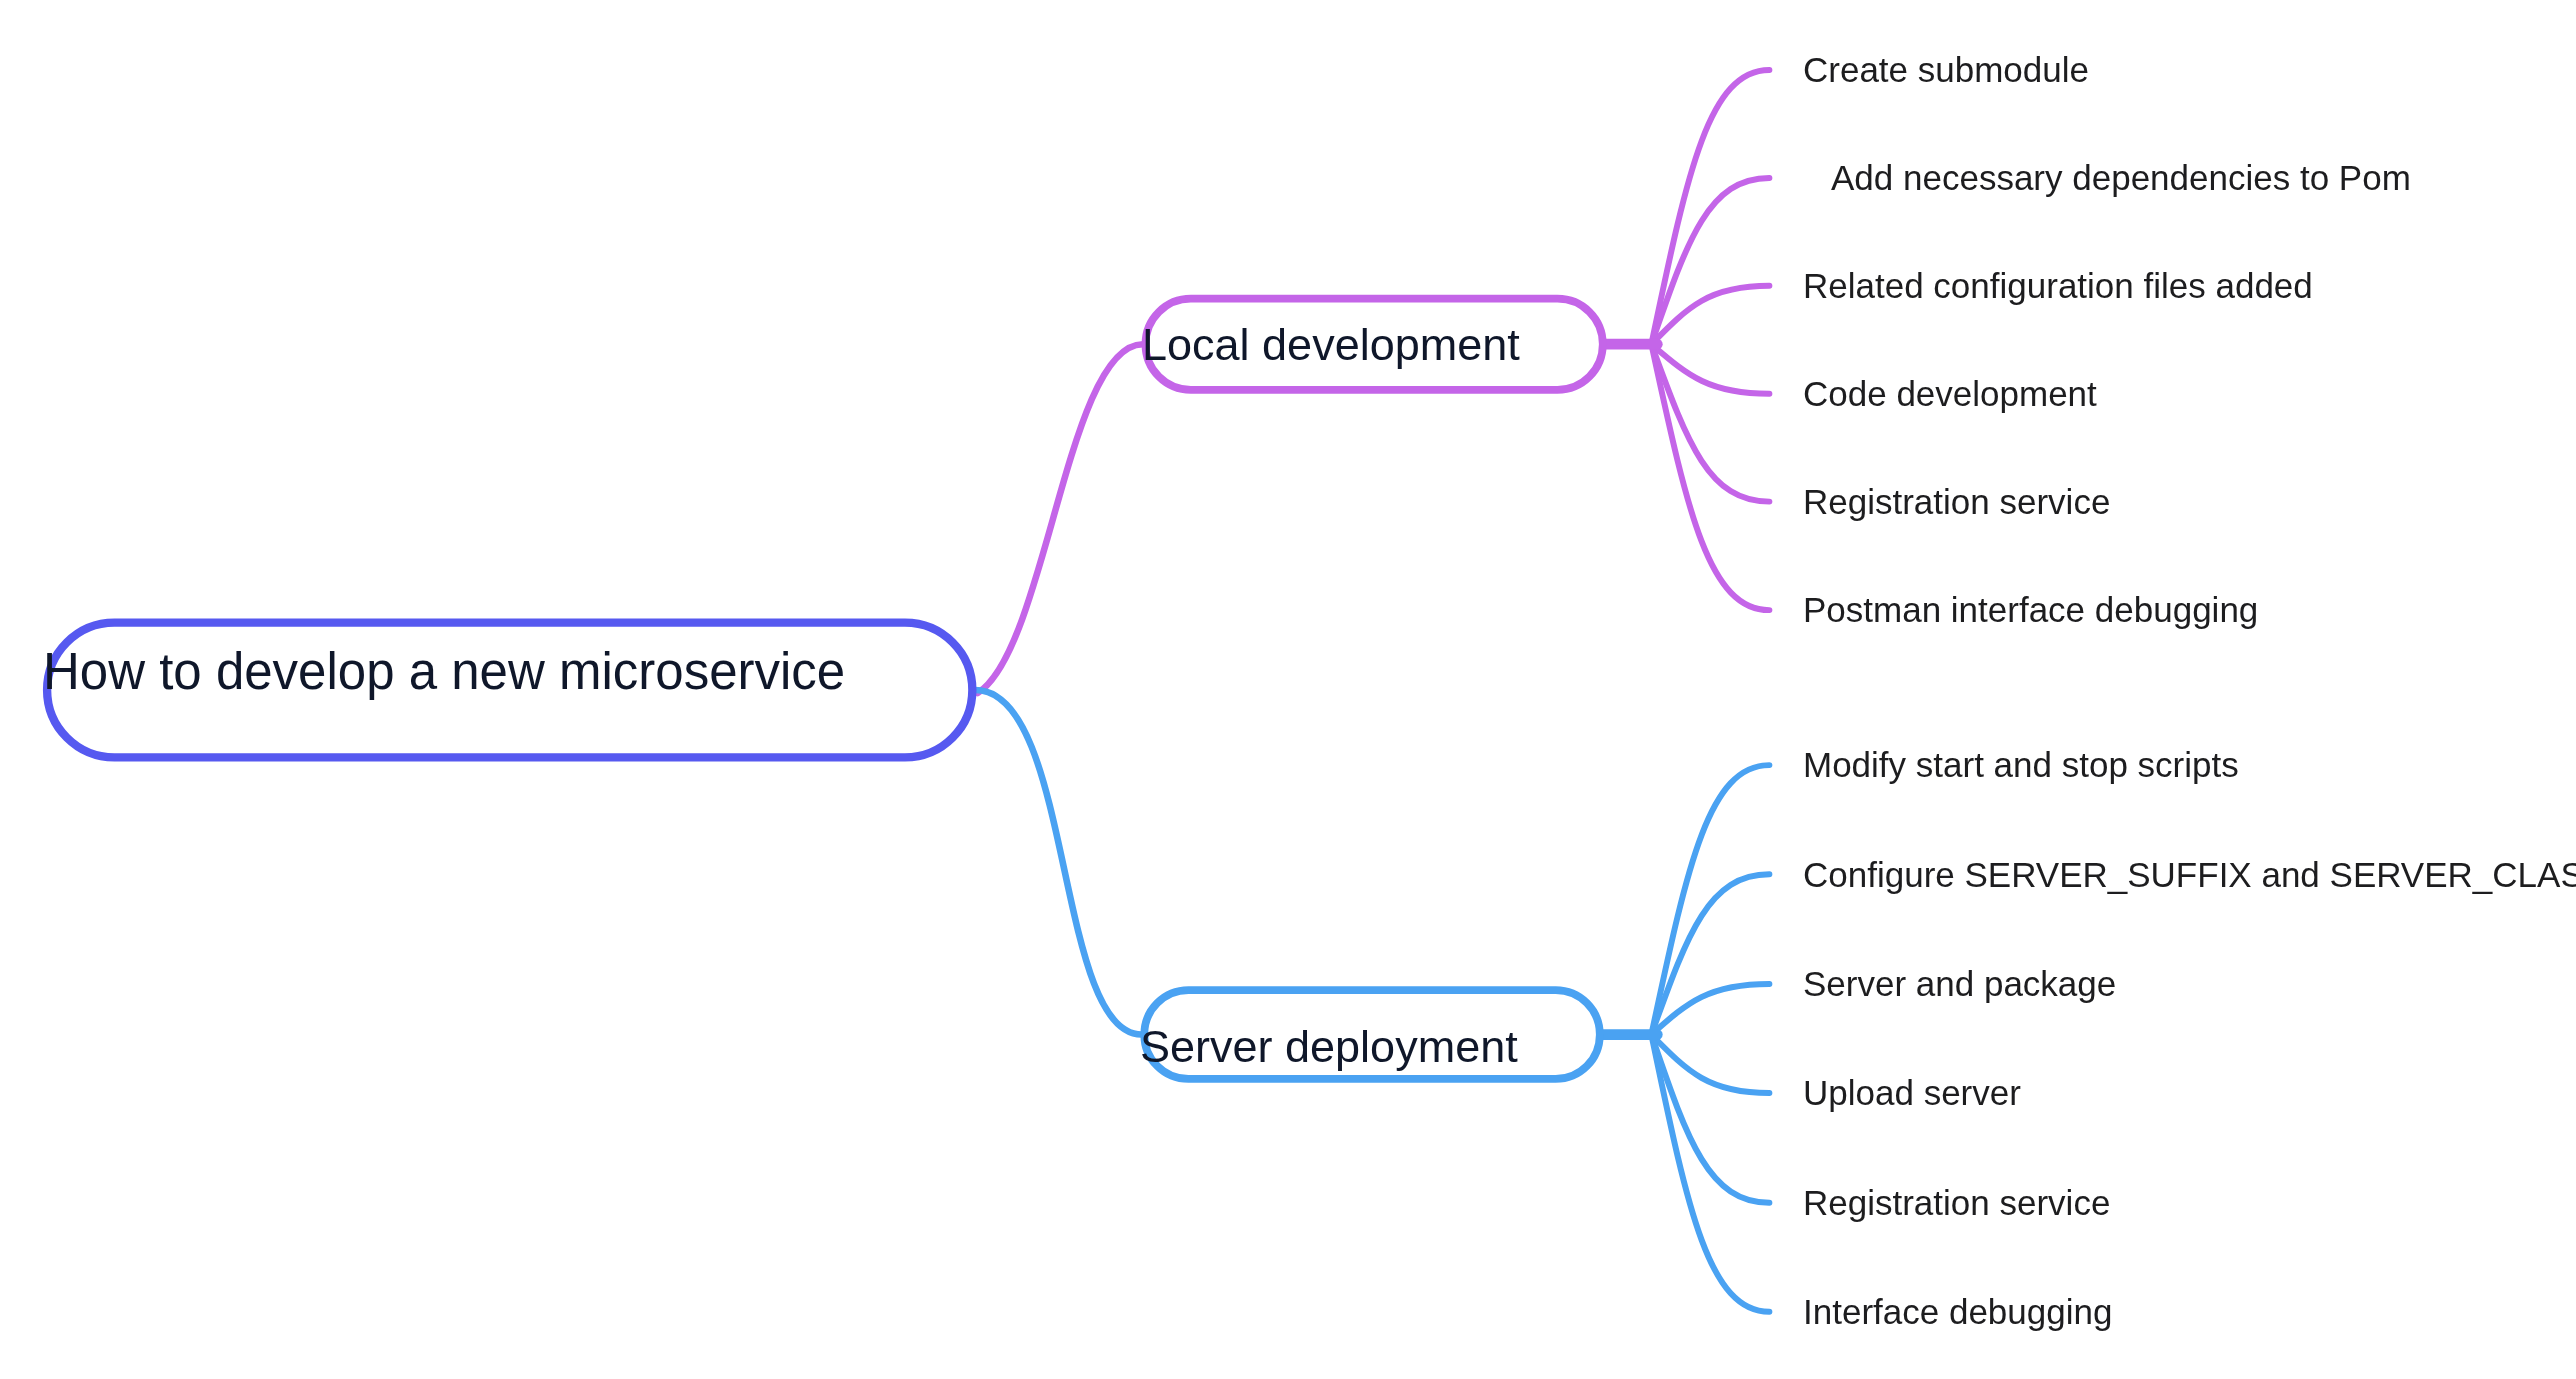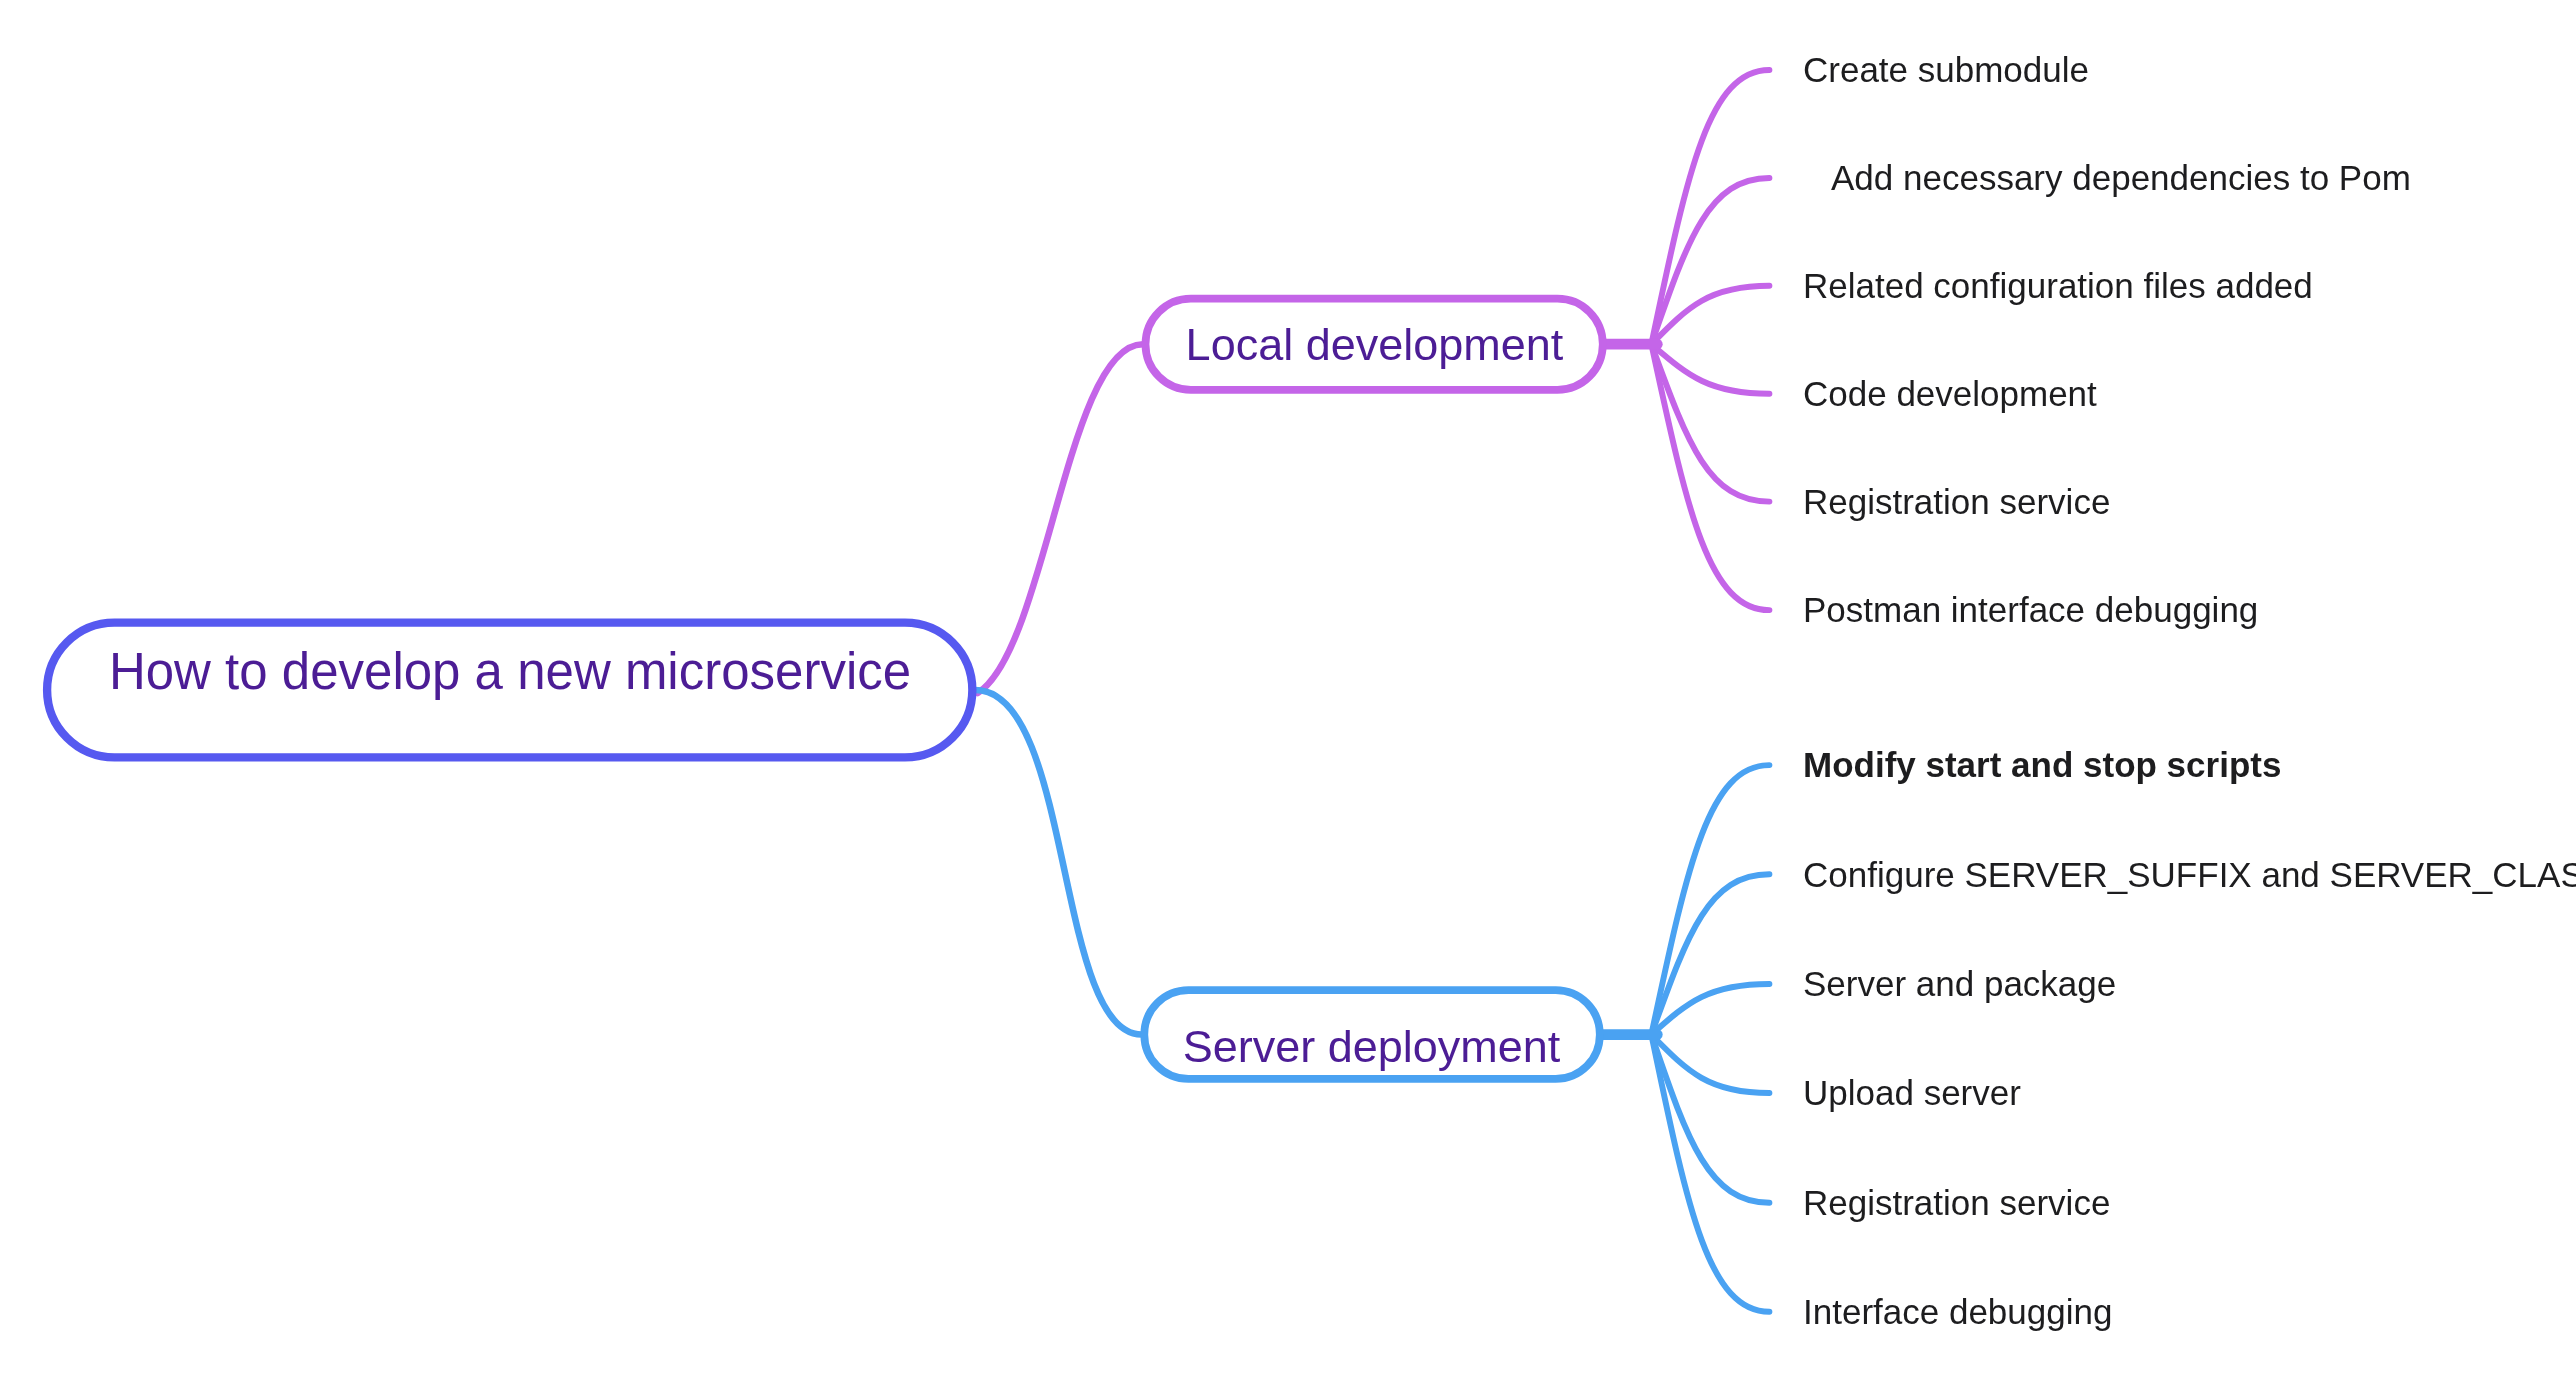--- a/index.html
+++ b/index.html
@@ -20,23 +20,22 @@
   #links {
     position: absolute;
     left: 0; top: 0;
     width: 2576px;
     height: 1380px;
   }
   .node-label {
     position: absolute;
     display: flex;
     align-items: center;
-    justify-content: center;
     text-align: center;
-    color: #4c1d95;
+    color: #0f172a;
     white-space: nowrap;
     cursor: default;
   }
   .root-label {
     left: 43px; top: 618px; width: 934px; height: 107px;
     font-size: 51px;
   }
   .branch-label-local {
     left: 1142px; top: 295px; width: 465px; height: 99px;
     font-size: 45px;
@@ -54,21 +53,21 @@
     color: #1d1d1f;
     white-space: nowrap;
     cursor: default;
   }
   .leaf.l0 { top: 45px; }
   .leaf.l1 { top: 153px; margin-left: 28px; }
   .leaf.l2 { top: 261px; }
   .leaf.l3 { top: 369px; }
   .leaf.l4 { top: 477px; }
   .leaf.l5 { top: 585px; }
-  .leaf.s0 { top: 740px; font-weight: bold; }
+  .leaf.s0 { top: 740px; }
   .leaf.s1 { top: 850px; }
   .leaf.s2 { top: 959px; }
   .leaf.s3 { top: 1068px; }
   .leaf.s4 { top: 1178px; }
   .leaf.s5 { top: 1287px; }
 </style>
 </head>
 <body>
 
 <div id="app">

